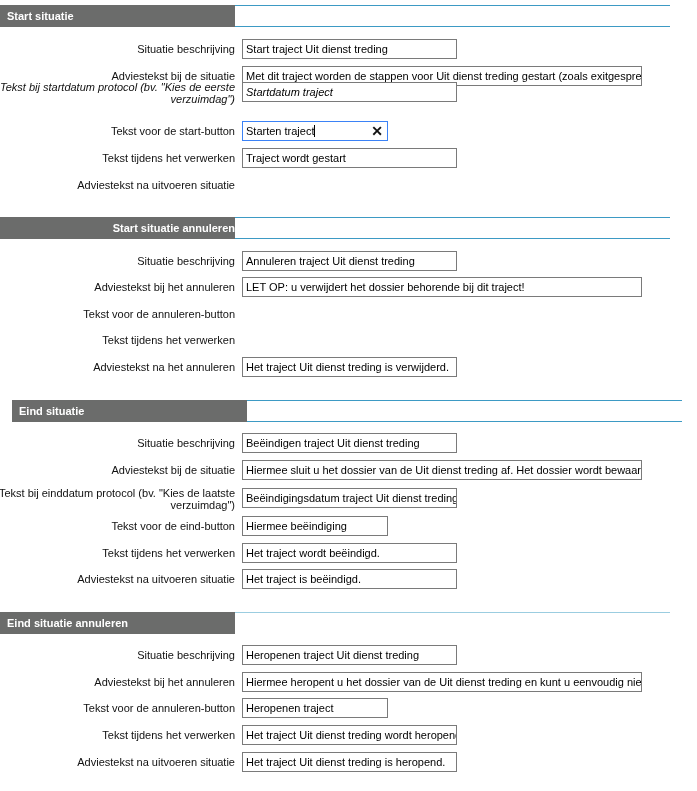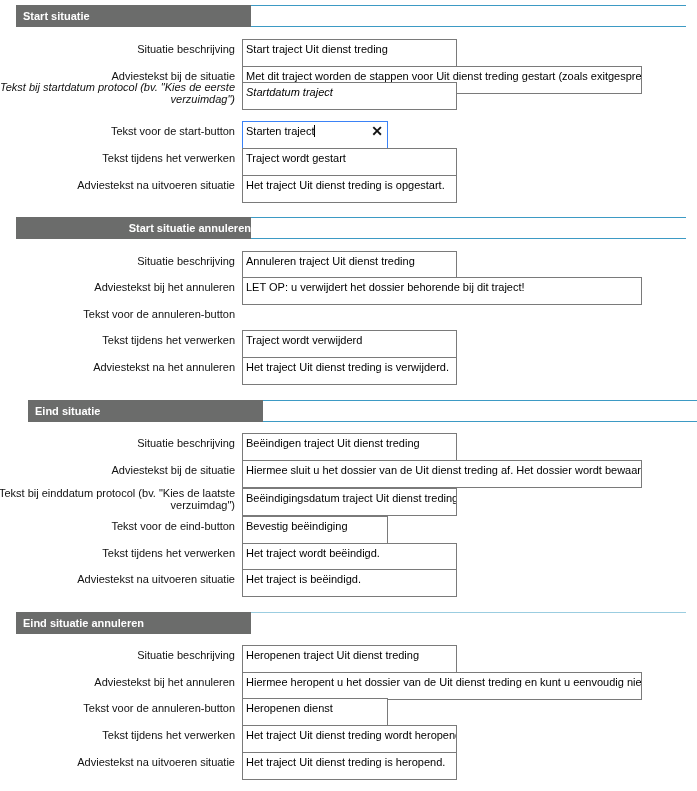--- a/index.html
+++ b/index.html
@@ -1,20 +1,20 @@
 <!DOCTYPE html>
 <html><head>
 <meta charset="utf-8">
 <style>
   html, body { margin: 0; padding: 0; background: #ffffff; }
   body {
     width: 697px; height: 791px; overflow: hidden; position: relative;
     font-family: "Liberation Sans", sans-serif; font-size: 11px; color: #000;
   }
-  .section { position: absolute; left: 16px; width: 670px; }
+  .section { position: absolute; left: 0; width: 670px; }
   .sec-header {
     position: relative; height: 22px;
   }
   .sec-title {
     position: absolute; left: 0; top: 0; width: 235px; height: 22px;
     background: #6b6c6b; color: #fff; font-weight: bold; font-size: 11px;
     line-height: 22px; padding-left: 7px; box-sizing: border-box;
   }
   .sec-line {
     position: absolute; left: 235px; right: 0; top: 0; height: 22px;
@@ -23,21 +23,21 @@
   }
   .sec-line.top-only { border-bottom: none; border-top-color: #9bcde0; }
   .row { position: absolute; left: 0; width: 697px; height: 20px; }
   .label {
     position: absolute; right: 462px; top: 0; width: 240px; text-align: right;
     font-size: 11px; line-height: 12px; color: #111;
   }
   .label.one { top: 4px; }
   .label.two { top: -6px; }
   .field {
-    position: absolute; left: 242px; top: 0; height: 28px; box-sizing: border-box;
+    position: absolute; left: 242px; top: 0; height: 20px; box-sizing: border-box;
     border: 1px solid #7a7a7a; background: #fff; font-family: "Liberation Sans", sans-serif;
     font-size: 11px; padding: 0 3px; line-height: 18px; white-space: nowrap; overflow: hidden;
     color: #000;
   }
   .w-short { width: 215px; }
   .w-long { width: 400px; }
   .w-btn { width: 146px; }
   .field.focused { border: 1px solid #3b82f6; }
   .caret { display: inline-block; width: 1px; height: 12px; background: #000; vertical-align: -2px; }
   .clear-x {
@@ -72,21 +72,20 @@
     <span>Starten traject</span><span class="caret"></span>
     <span class="clear-x">✕</span>
   </div>
 </div>
 <div class="row" style="top:148px;">
   <div class="label one">Tekst tijdens het verwerken</div>
   <div class="field w-short">Traject wordt gestart</div>
 </div>
 <div class="row" style="top:175px;">
   <div class="label one">Adviestekst na uitvoeren situatie</div>
-  <div class="field w-short">Het traject Uit dienst treding is opgestart.</div>
 </div>
 
 <div class="section" style="top:217px;text-align:right;">
   <div class="sec-header">
     <div class="sec-title">Start situatie annuleren</div>
     <div class="sec-line"></div>
   </div>
 </div>
 <div class="row" style="top:251px;">
   <div class="label one">Situatie beschrijving</div>
@@ -94,21 +93,20 @@
 </div>
 <div class="row" style="top:277px;">
   <div class="label one">Adviestekst bij het annuleren</div>
   <div class="field w-long">LET OP: u verwijdert het dossier behorende bij dit traject!</div>
 </div>
 <div class="row" style="top:304px;">
   <div class="label one">Tekst voor de annuleren-button</div>
 </div>
 <div class="row" style="top:330px;">
   <div class="label one">Tekst tijdens het verwerken</div>
-  <div class="field w-short">Traject wordt verwijderd</div>
 </div>
 <div class="row" style="top:357px;">
   <div class="label one">Adviestekst na het annuleren</div>
   <div class="field w-short">Het traject Uit dienst treding is verwijderd.</div>
 </div>
 
 <div class="section" style="top:400px;margin-left:12px;">
   <div class="sec-header">
     <div class="sec-title">Eind situatie</div>
     <div class="sec-line"></div>
@@ -121,21 +119,21 @@
 <div class="row" style="top:460px;">
   <div class="label one">Adviestekst bij de situatie</div>
   <div class="field w-long">Hiermee sluit u het dossier van de Uit dienst treding af. Het dossier wordt bewaard bij</div>
 </div>
 <div class="row" style="top:488px;">
   <div class="label two" style="top:-1px;">Tekst bij einddatum protocol (bv. "Kies de laatste verzuimdag")</div>
   <div class="field w-short">Beëindigingsdatum traject Uit dienst treding</div>
 </div>
 <div class="row" style="top:516px;">
   <div class="label one">Tekst voor de eind-button</div>
-  <div class="field w-btn">Bevestig beëindiging</div>
+  <div class="field w-btn">Hiermee beëindiging</div>
 </div>
 <div class="row" style="top:543px;">
   <div class="label one">Tekst tijdens het verwerken</div>
   <div class="field w-short">Het traject wordt beëindigd.</div>
 </div>
 <div class="row" style="top:569px;">
   <div class="label one">Adviestekst na uitvoeren situatie</div>
   <div class="field w-short">Het traject is beëindigd.</div>
 </div>
 
@@ -148,21 +146,21 @@
 <div class="row" style="top:645px;">
   <div class="label one">Situatie beschrijving</div>
   <div class="field w-short">Heropenen traject Uit dienst treding</div>
 </div>
 <div class="row" style="top:672px;">
   <div class="label one">Adviestekst bij het annuleren</div>
   <div class="field w-long">Hiermee heropent u het dossier van de Uit dienst treding en kunt u eenvoudig nieuwe</div>
 </div>
 <div class="row" style="top:698px;">
   <div class="label one">Tekst voor de annuleren-button</div>
-  <div class="field w-btn">Heropenen dienst</div>
+  <div class="field w-btn">Heropenen traject</div>
 </div>
 <div class="row" style="top:725px;">
   <div class="label one">Tekst tijdens het verwerken</div>
   <div class="field w-short">Het traject Uit dienst treding wordt heropend.</div>
 </div>
 <div class="row" style="top:752px;">
   <div class="label one">Adviestekst na uitvoeren situatie</div>
   <div class="field w-short">Het traject Uit dienst treding is heropend.</div>
 </div>
 

